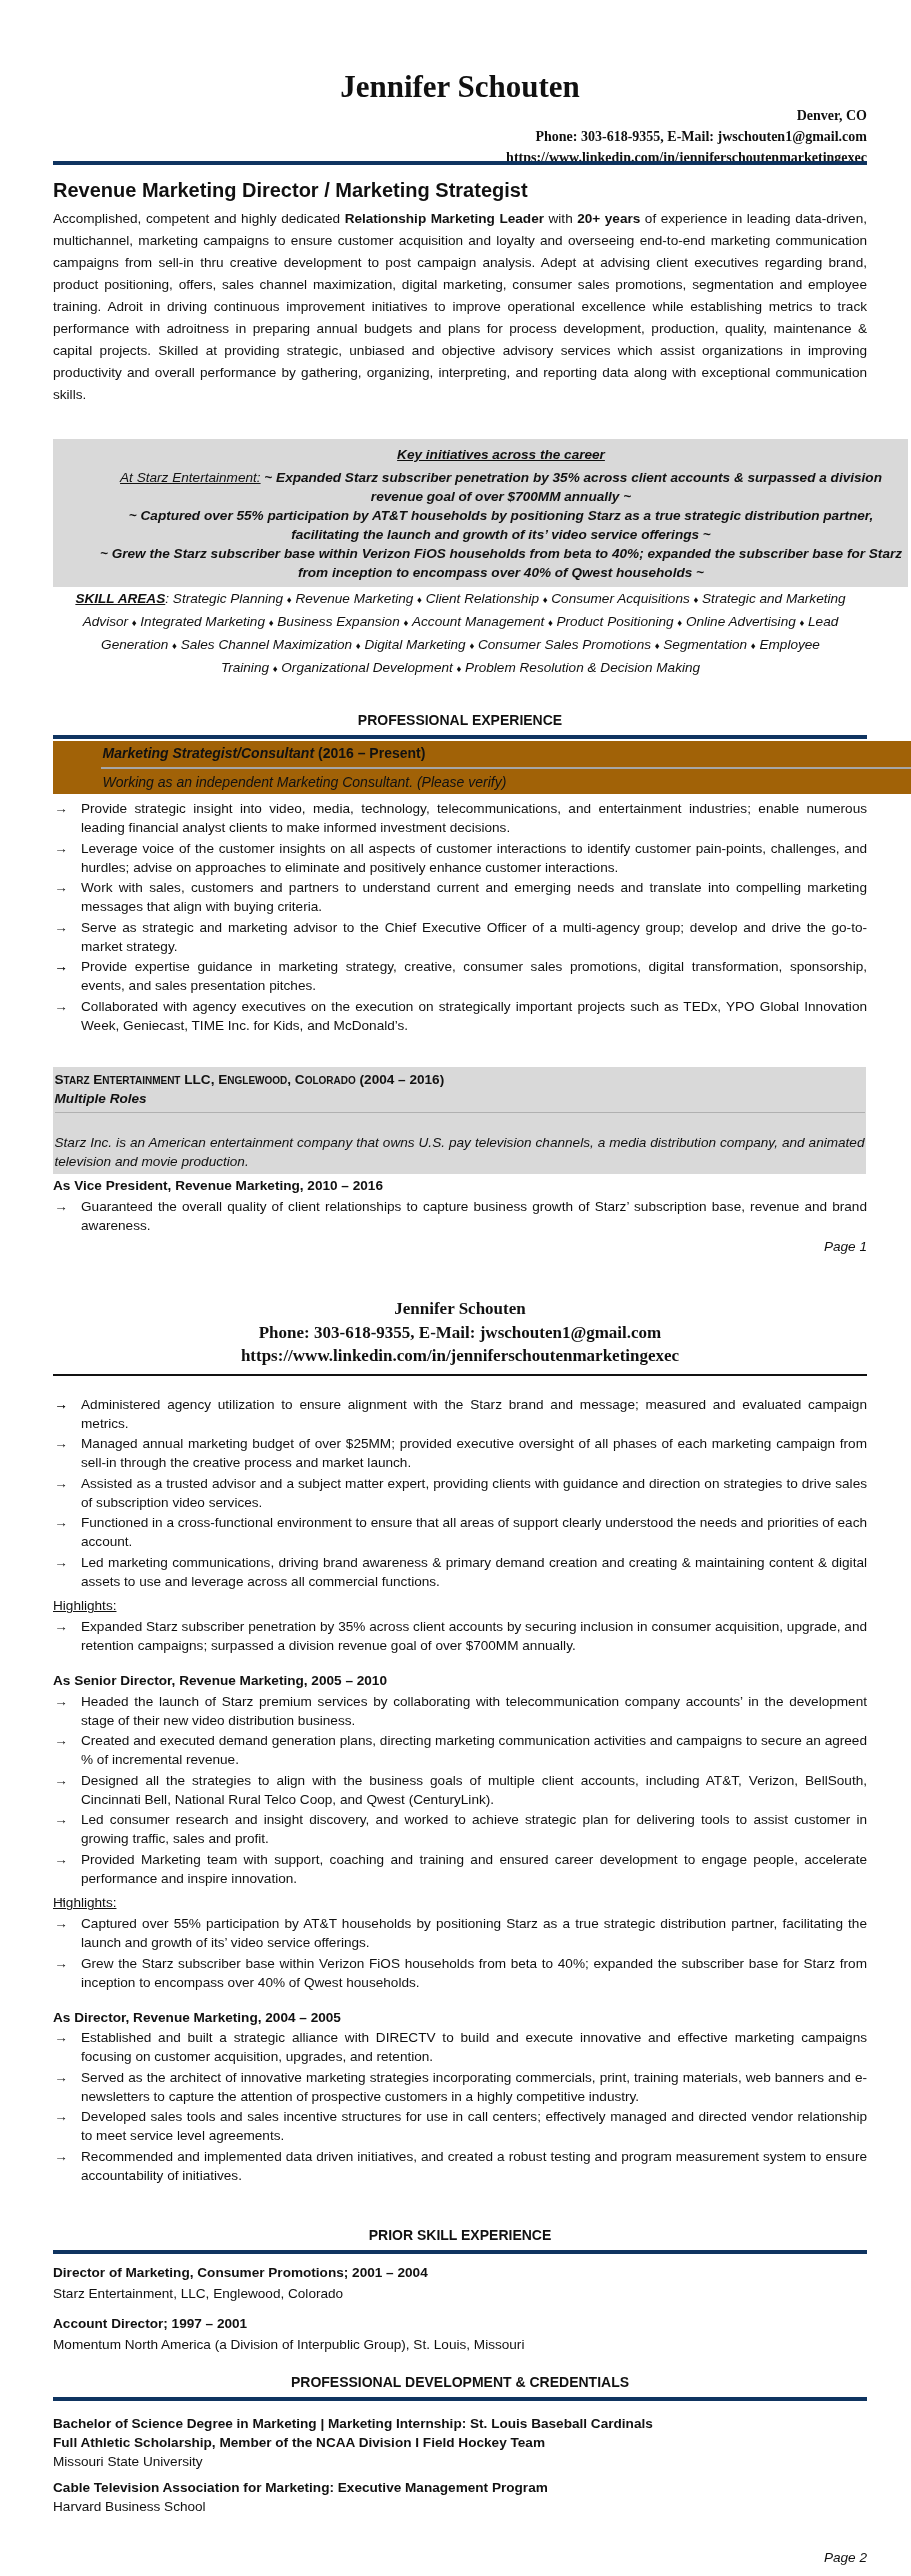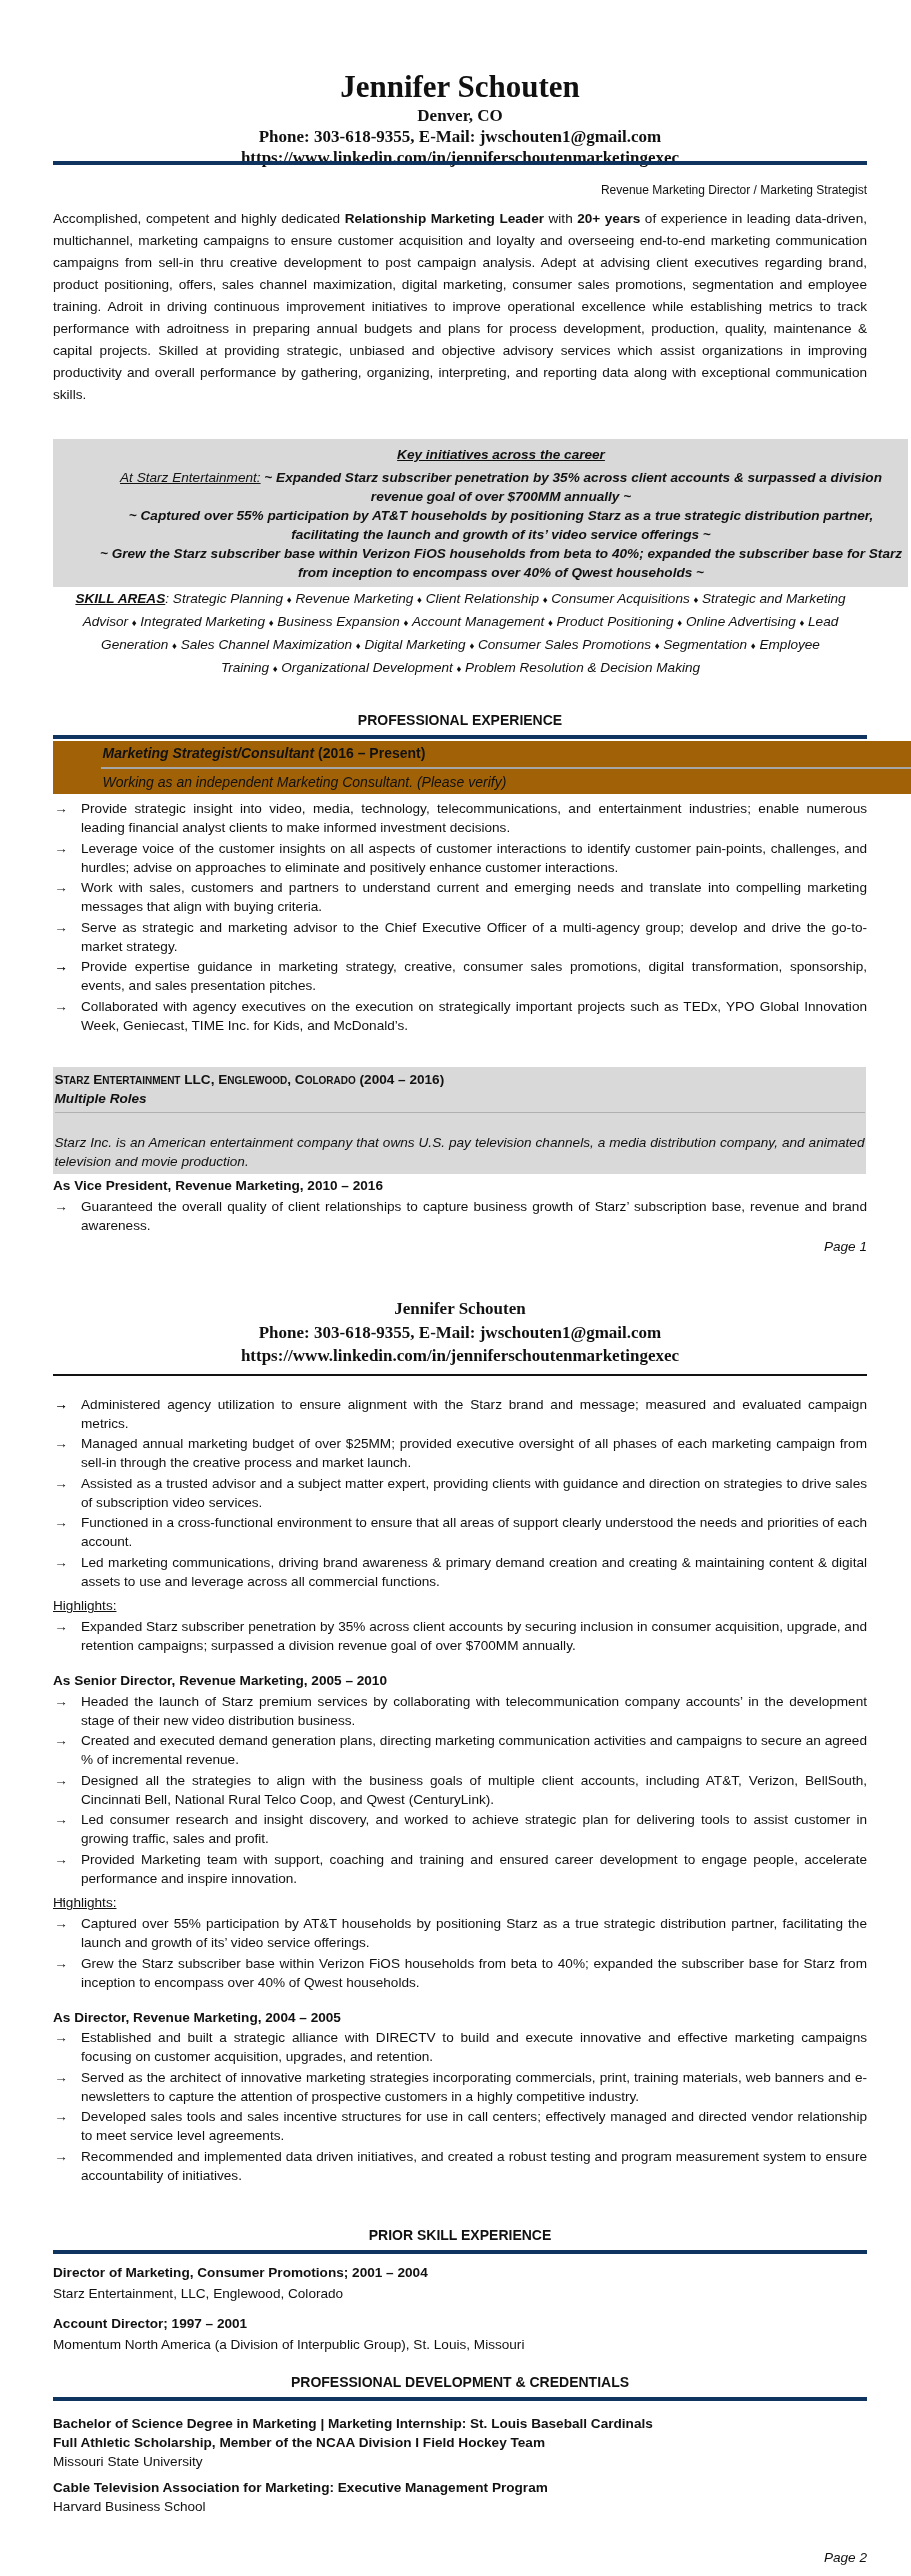--- a/index.html
+++ b/index.html
@@ -1,23 +1,23 @@
 <!DOCTYPE html>
 <html style="font-size:11.8px"><head>
 <meta charset="utf-8">
 <style>
   html, body { margin: 0; padding: 0; background: #ffffff; }
   body { width: 911px; height: 2576px; position: relative; overflow: hidden; color: #111; font-family: "Liberation Sans", sans-serif; }
   .page { position: absolute; left: 53px; width: 814px; }
   .serif { font-family: "Liberation Serif", serif; font-weight: bold; text-align: center; }
   .name { font-size: 31px; line-height: 37px; }
-  .contact { font-size: 17px; line-height: 21px; }
+  .contact { font-size: 14px; line-height: 21px; text-align: right; }
   .navy-rule { height: 3.7px; background: #0f3460; }
   .thin-rule { height: 1.5px; background: #111; }
-  .title { text-align: right; font-weight: normal; font-size: 12px; line-height: 22px; }
+  .title { text-align: left; font-weight: bold; font-size: 20px; line-height: 22px; }
   .para { font-size: 13.6px; line-height: 22px; text-align: justify; }
   .para b { font-weight: bold; }
   .box { background: #d9d9d9; }
   .key { text-align: center; font-size: 13.6px; line-height: 19px; font-style: italic; font-weight: bold; padding: 5.9px 2.9px 4.4px; }
   .key .hd { text-decoration: underline; }
   .key .lbl { text-decoration: underline; font-weight: normal; }
   .skills { text-align: center; font-style: italic; font-size: 13.6px; line-height: 22px; }
   .skills .lbl { font-weight: bold; text-decoration: underline; }
   .skills .dia { font-style: normal; font-size: 9.6px; margin: 0 3.7px; }
   .sec { text-align: center; font-weight: bold; font-size: 14px; line-height: 19px; }

